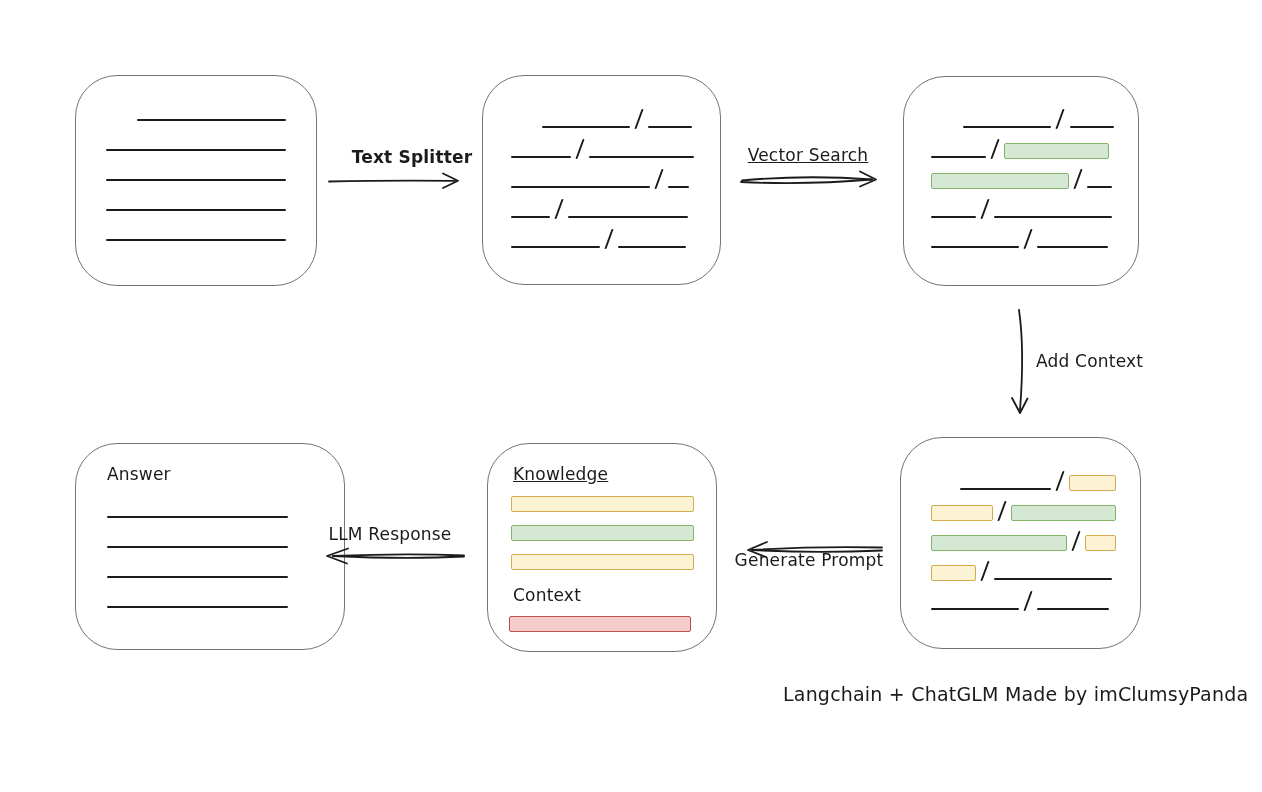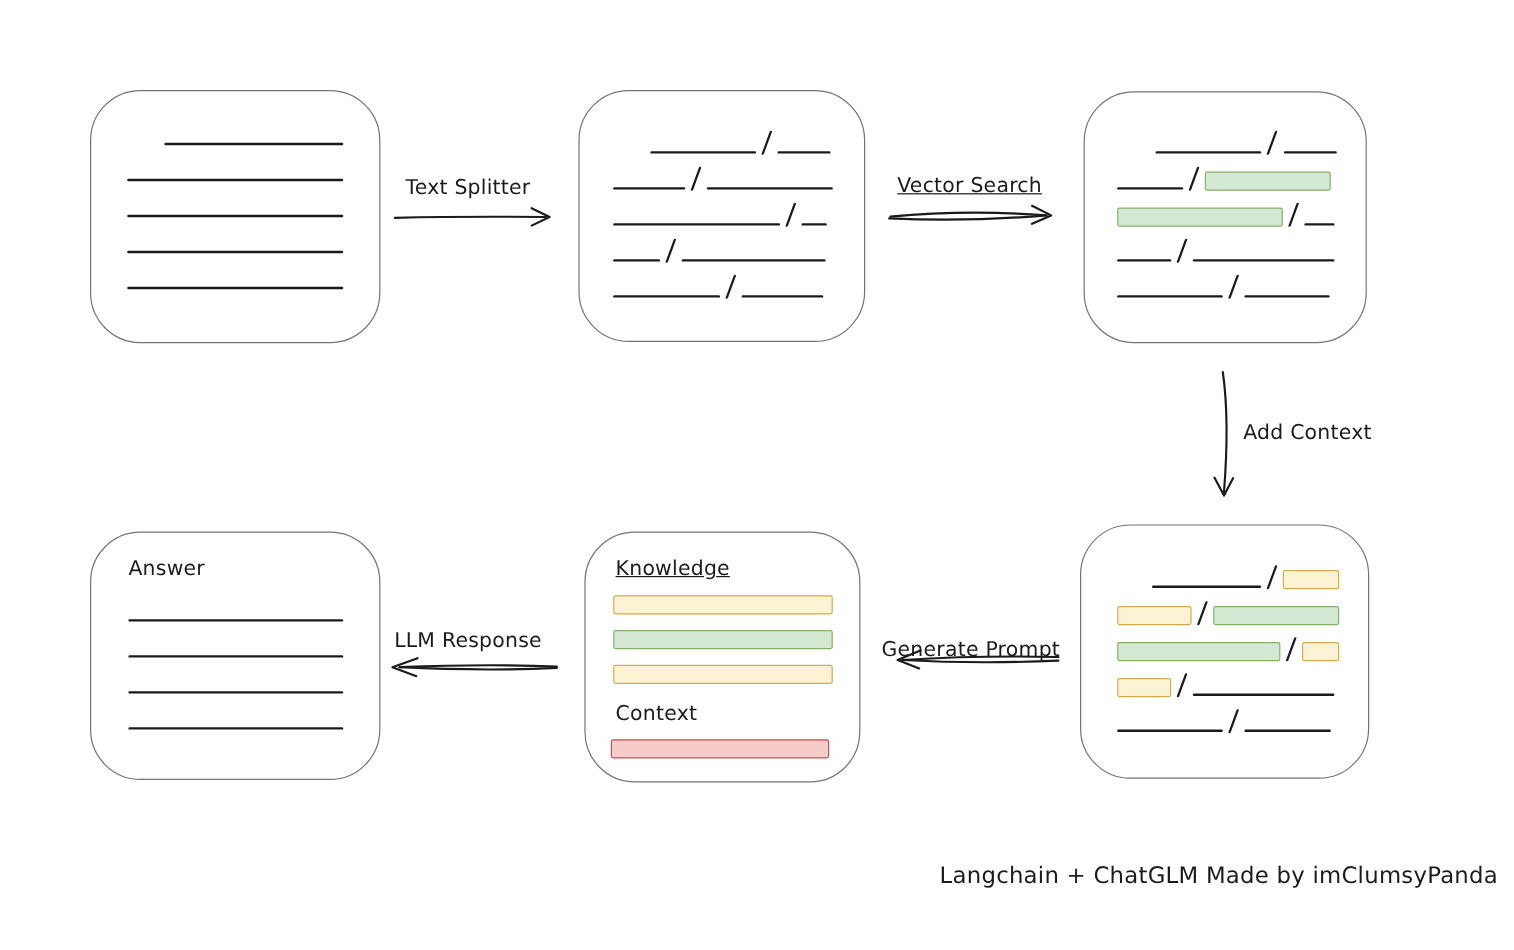--- a/index.html
+++ b/index.html
@@ -23,21 +23,21 @@
   .bar{height:16px;border:1.5px solid;border-radius:2px;box-sizing:border-box;margin-bottom:13px;}
   .bar.green{background:var(--green-fill,#d5e8d4);border-color:var(--green-stroke,#82b366);}
   .bar.yellow{background:var(--yellow-fill,#fcf3d4);border-color:var(--yellow-stroke,#d4ac4e);}
   .bar.red{background:var(--red-fill,#f6cccb);border-color:var(--red-stroke,#b85450);}
   .lbl{
     position:absolute;font-size:17px;line-height:1.15;white-space:nowrap;
     color:var(--ink,#1b1b1b);letter-spacing:0.2px;
   }
   .lbl.center{text-align:center;}
   .node-title{position:absolute;font-size:17px;white-space:nowrap;color:var(--ink,#1b1b1b);letter-spacing:0.2px;}
-  .caption{position:absolute;font-size:19px;white-space:nowrap;color:var(--ink,#1b1b1b);letter-spacing:0.2px;margin-top:36px;}
+  .caption{position:absolute;font-size:19px;white-space:nowrap;color:var(--ink,#1b1b1b);letter-spacing:0.2px;}
   svg.arrow{position:absolute;overflow:visible;}
   svg.arrow path, svg.arrow polyline{
     fill:none;stroke:var(--ink,#1b1b1b);stroke-width:1.8;
     stroke-linecap:round;stroke-linejoin:round;
   }
 </style>
 </head>
 <body>
 
 <div class="canvas">
@@ -162,42 +162,42 @@
         <div class="bar yellow" style="width: 183px;"></div>
         <div class="bar green" style="width: 183px;"></div>
         <div class="bar yellow" style="width: 183px;"></div>
       </div>
     <div class="node-title" style="left:25px;top:141px;">Context</div>
     <div class="rows" style="left:21px;top:172px;">
         <div class="bar red" style="width: 182px;"></div>
       </div>
   </div>
 
-  <div class="node" style="left:75px;top:443px;width:242px;height:207px;">
+  <div class="node" style="left:75px;top:443px;width:270px;height:207px;">
     <div class="node-title" style="left:31px;top:20px;">Answer</div>
     <div class="rows" style="padding:45px 30px 0 31px;">
         <div class="row">
           <div class="seg" style="width: 181px;"></div>
         </div>
         <div class="row">
           <div class="seg" style="width: 181px;"></div>
         </div>
         <div class="row">
           <div class="seg" style="width: 181px;"></div>
         </div>
         <div class="row">
           <div class="seg" style="width: 181px;"></div>
         </div>
       </div>
   </div>
 
-  <div class="lbl center" style="left:326px;top:148px;width:128px;">Text Splitter</div>
+  <div class="lbl center" style="left:348px;top:148px;width:128px;font-weight:bold;">Text Splitter</div>
   <div class="lbl center" style="left:742px;top:146px;width:132px;text-decoration:underline;">Vector Search</div>
   <div class="lbl" style="left:1036px;top:352px;">Add Context</div>
-  <div class="lbl center" style="left:734px;top:517px;width:150px;margin-top:16px;">Generate Prompt</div>
+  <div class="lbl center" style="left:734px;top:535px;width:150px;margin-top:16px;">Generate Prompt</div>
   <div class="lbl center" style="left:328px;top:525px;width:124px;text-align:center;">LLM Response</div>
 
   <svg class="arrow" style="left:326px;top:169px;" width="142" height="24">
     <path d="M3 12.5 C 45 11.5, 95 11.5, 129 11.8"></path>
     <polyline points="117,4.5 132,11.8 117,19"></polyline>
   </svg>
 
   <svg class="arrow" style="left:736px;top:167px;" width="152" height="26">
     <path d="M6 13.5 Q 70 7.5, 136 12.5"></path>
     <path d="M5 15 Q 70 18, 136 12.5"></path>

